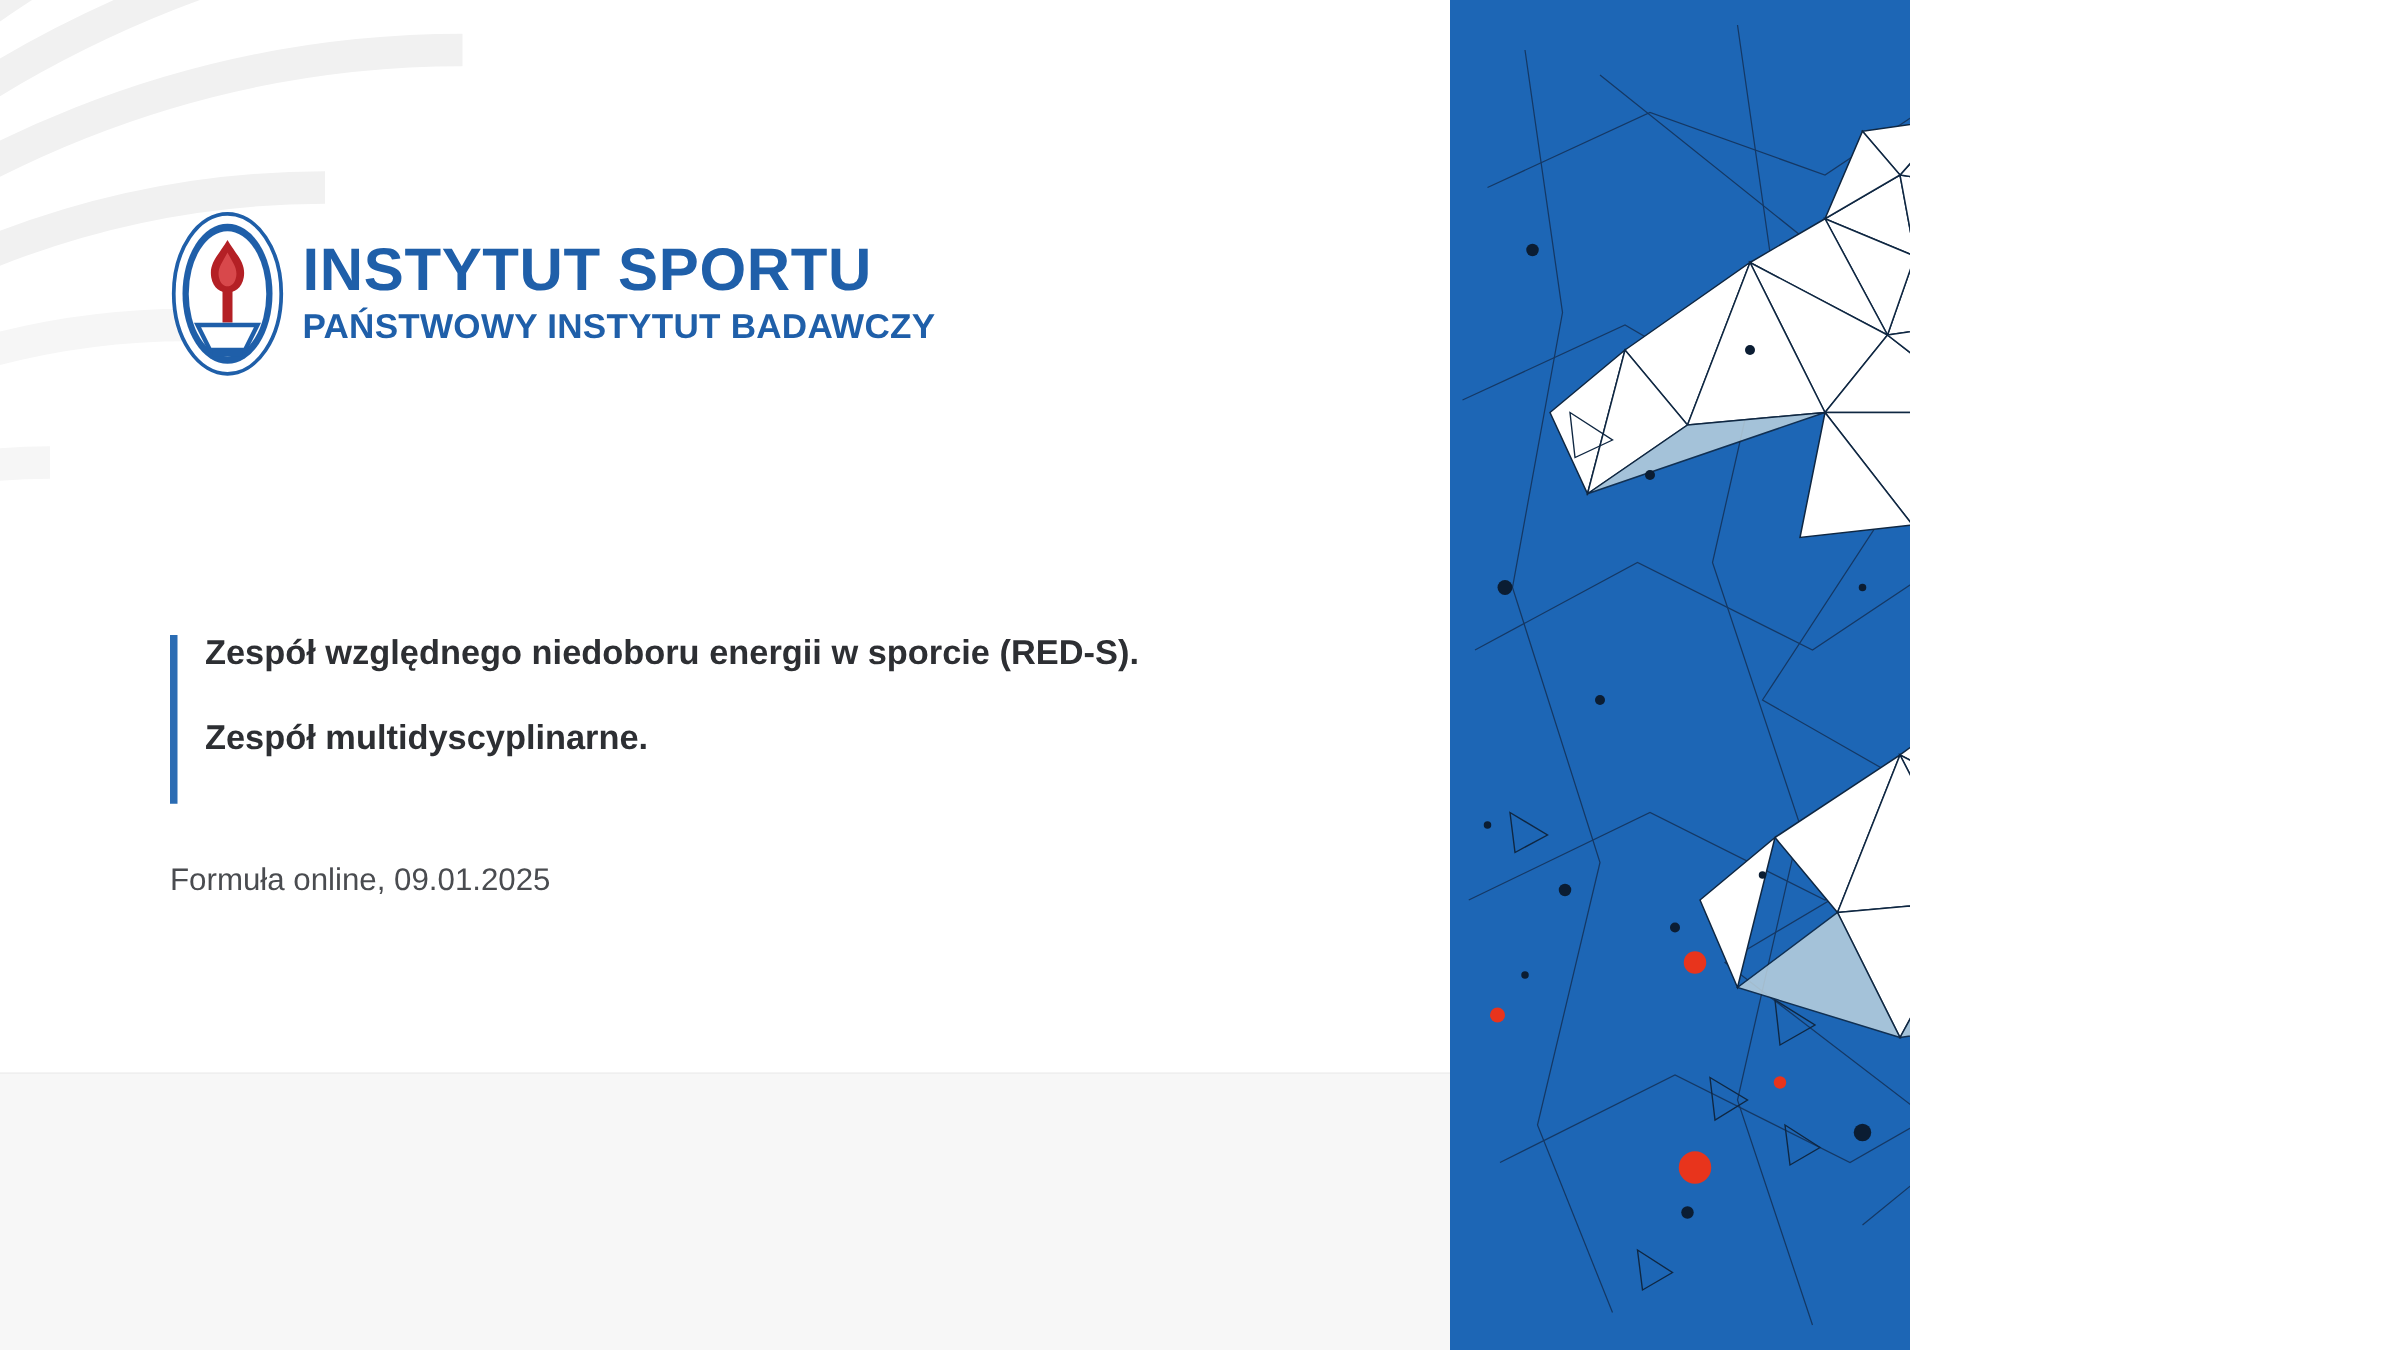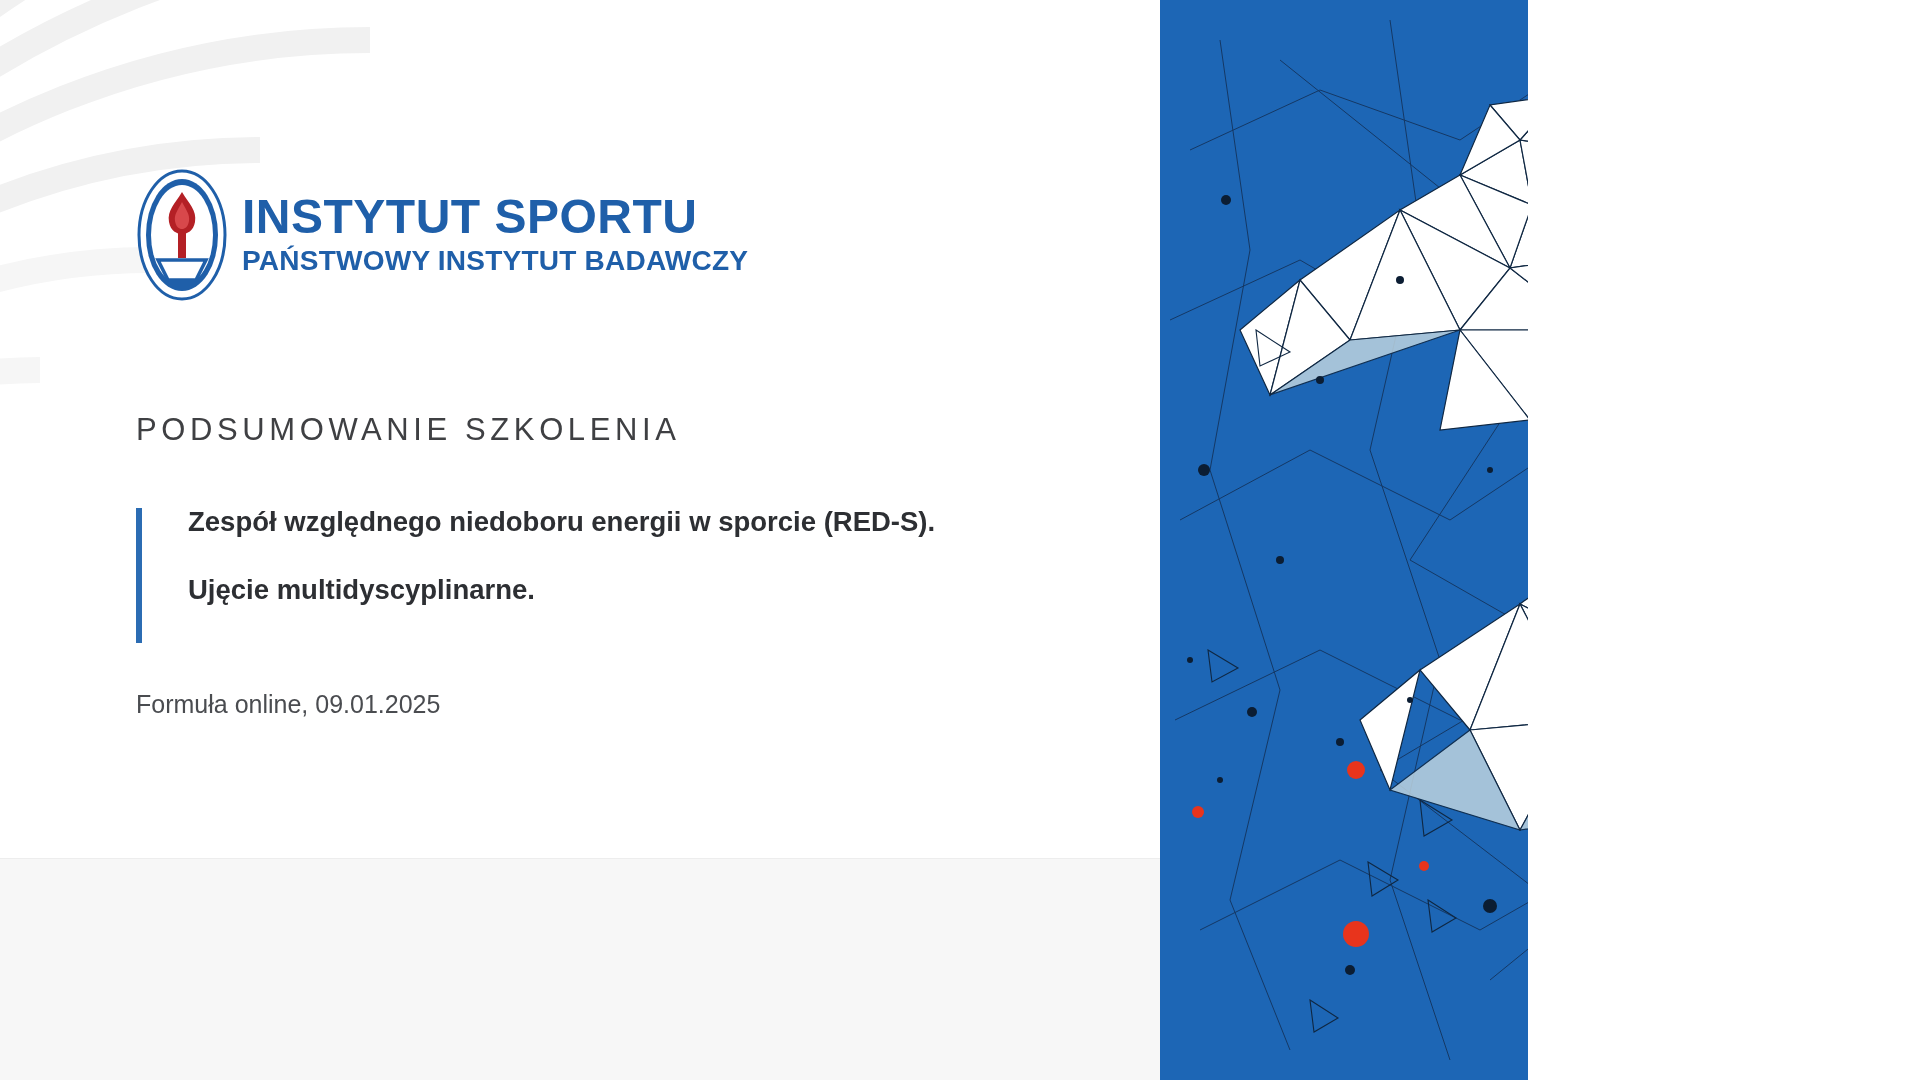--- a/index.html
+++ b/index.html
@@ -101,21 +101,21 @@
     letter-spacing: 4.6px;
     color: #3f4043;
     font-weight: 400;
     white-space: nowrap;
   }
 
   .title-wrap {
     position: absolute;
     left: 136px;
     top: 508px;
-    padding-left: 52px;
+    padding-left: 28px;
     width: 960px;
   }
   .title-bar {
     position: absolute;
     left: 0; top: 0;
     width: 6px;
     height: 135px;
     background: #2b6cb3;
   }
   .title-line {
@@ -193,26 +193,25 @@
 
         <path d="M22 92 H70 L60 112 H32 Z" fill="#ffffff" stroke="#1f5fa9" stroke-width="3.5"></path>
         <rect x="34" y="112" width="24" height="5" fill="#1f5fa9"></rect>
       </svg>
       <div class="logo-text">
         <div class="logo-line1">INSTYTUT SPORTU</div>
         <div class="logo-line2">PAŃSTWOWY INSTYTUT BADAWCZY</div>
       </div>
     </div>
 
-    <div class="eyebrow">PODSUMOWANIE SZKOLENIA</div>
 
     <div class="title-wrap">
       <div class="title-bar"></div>
       <div class="title-line">Zespół względnego niedoboru energii w sporcie (RED-S).</div>
-      <div class="title-line">Ujęcie multidyscyplinarne.</div>
+      <div class="title-line">Zespół multidyscyplinarne.</div>
     </div>
 
     <div class="subtitle">Formuła online, 09.01.2025</div>
 
     <div class="footer-logos">
 
       
 
       
 

